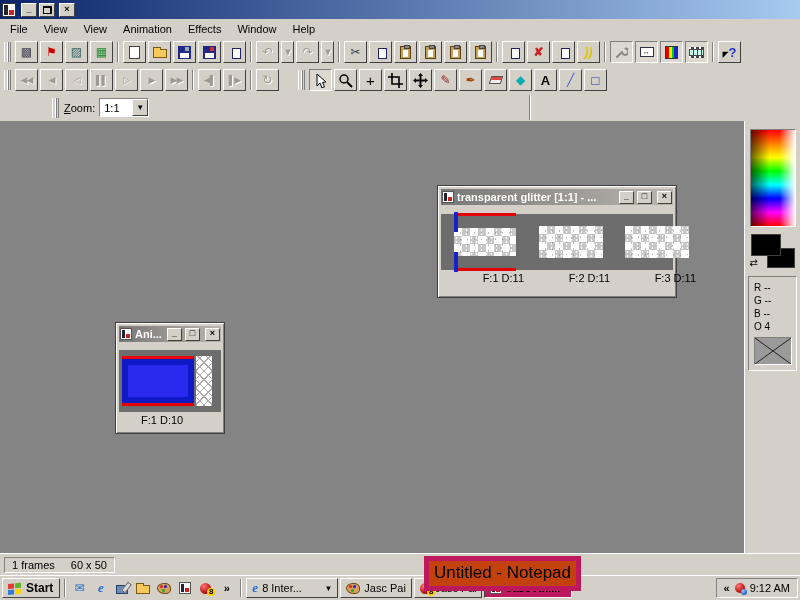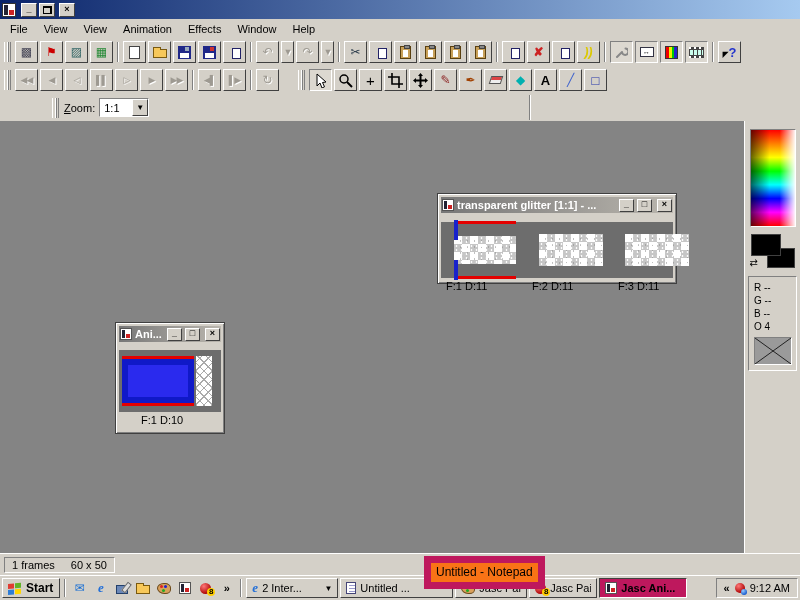--- a/index.html
+++ b/index.html
@@ -131,37 +131,37 @@
     background-image:
       radial-gradient(circle, rgba(255,255,255,.95) .7px, transparent 1.2px),
       radial-gradient(circle, rgba(140,140,140,.55) .6px, transparent 1px),
       linear-gradient(45deg,#c6c6c6 25%,transparent 25%,transparent 75%,#c6c6c6 75%),
       linear-gradient(45deg,#c6c6c6 25%,transparent 25%,transparent 75%,#c6c6c6 75%);
     background-size:5px 4px,7px 6px,16px 16px,16px 16px;
     background-position:0 0,3px 2px,0 0,8px 8px; }
   .fsel { border-top:3px solid #e40000; border-bottom:3px solid #e40000; }
   .fsel .bblue { border:4px solid #1822cc; }
   .fslot { width:78px; display:flex; justify-content:center; flex:none; }
-  .flabel { width:78px; text-align:left; flex:none; }
+  .flabel { width:78px; text-align:right; flex:none; }
   .diamond { background-color:#fff;
     background-image:
       repeating-linear-gradient(45deg,#aaa 0 1px,transparent 1px 6px),
       repeating-linear-gradient(-45deg,#aaa 0 1px,transparent 1px 6px); }
 
   
   #statusbar { top:553px; left:0; width:800px; height:22px; background:#d4d0c8; border-top:1px solid #fff;
     display:flex; align-items:center; padding:2px 1px; }
   .sb-help { flex:1; height:16px; display:flex; align-items:center; padding:0 4px; }
   .sb-panel { height:16px; display:flex; align-items:center; padding:0 7px; margin-left:3px;
     border:1px solid; border-color:#808080 #fff #fff #808080; gap:16px; white-space:nowrap; }
   .sb-panel.t { gap:9px; }
 
   
-  #tooltip { position:absolute; left:424px; top:556px; z-index:60; background:#f97316; border:7px solid #be185d;
-    padding:2px 5px 3px; font-size:12px; white-space:nowrap; }
+  #tooltip { position:absolute; left:424px; top:556px; z-index:60; background:#c2410c; border:5px solid #be185d;
+    padding:2px 5px 3px; font-size:17px; white-space:nowrap; }
 
   
   #taskbar { top:575px; left:0; width:800px; height:25px; background:#d4d0c8; border-top:1px solid #fff;
     display:flex; align-items:center; padding:0 2px; gap:2px; }
   .start { height:20px; display:flex; align-items:center; gap:3px; padding:0 6px 0 4px;
     border:1px solid; border-color:#fff #404040 #404040 #fff; background:#d4d0c8; font-weight:bold; font-size:12px; flex:none; }
   .tsep { width:2px; height:18px; border-left:1px solid #808080; border-right:1px solid #fff; margin:0 2px; flex:none; }
   .ql { width:19px; height:19px; display:flex; align-items:center; justify-content:center; flex:none; position:relative; }
   .task { height:20px; display:flex; align-items:center; gap:4px; padding:0 5px; flex:none;
     border:1px solid; border-color:#fff #404040 #404040 #fff; background:#d4d0c8; overflow:hidden; white-space:nowrap; }
@@ -402,21 +402,21 @@
       <div>O 4</div>
       <div class="xprev">
         <svg width="36" height="26">
             <line x1="0" y1="0" x2="36" y2="26" stroke="#222" stroke-width="1"></line>
             <line x1="36" y1="0" x2="0" y2="26" stroke="#222" stroke-width="1"></line>
           </svg>
       </div>
     </div>
   </div>
 
-  <div class="cwin" style="left:437px; top:72px; width:240px; height:91px;">
+  <div class="cwin" style="left:437px; top:64px; width:240px; height:113px;">
     <div class="ctitle">
       <span class="i-aswin"></span>
       <span class="ttext">transparent glitter [1:1] - ...</span>
       <span class="cbtn">_</span>
       <span class="cbtn">□</span>
       <span class="cbtn close">×</span>
     </div>
     <div style="height:9px"></div>
     <div class="darkzone" style="height:56px; padding-left:5px;">
       <span class="fslot">
@@ -503,26 +503,22 @@
       <span class="i-redball">
         <span class="badge">8</span>
       </span>
     </span>
   <span class="ql">
       <span style="font-weight:bold">»</span>
     </span>
   <span class="tsep"></span>
   <span class="task" style="width:92px">
     <span class="i-e">e</span>
-    <span style="flex:1;overflow:hidden">2 Inter...</span>
+    <span style="flex:1;overflow:hidden">8 Inter...</span>
     <span class="car">▼</span>
-  </span>
-  <span class="task" style="width:113px">
-    <span class="i-notepad"></span>
-    <span style="flex:1;overflow:hidden">Untitled ...</span>
   </span>
   <span class="task" style="width:72px">
     <span class="i-palette"></span>
     <span style="flex:1;overflow:hidden">Jasc Pai...</span>
   </span>
   <span class="task" style="width:68px">
     <span class="i-redball" style="flex:none">
         <span class="badge">8</span>
       </span>
     <span style="flex:1;overflow:hidden">Jasc Pai...</span>

